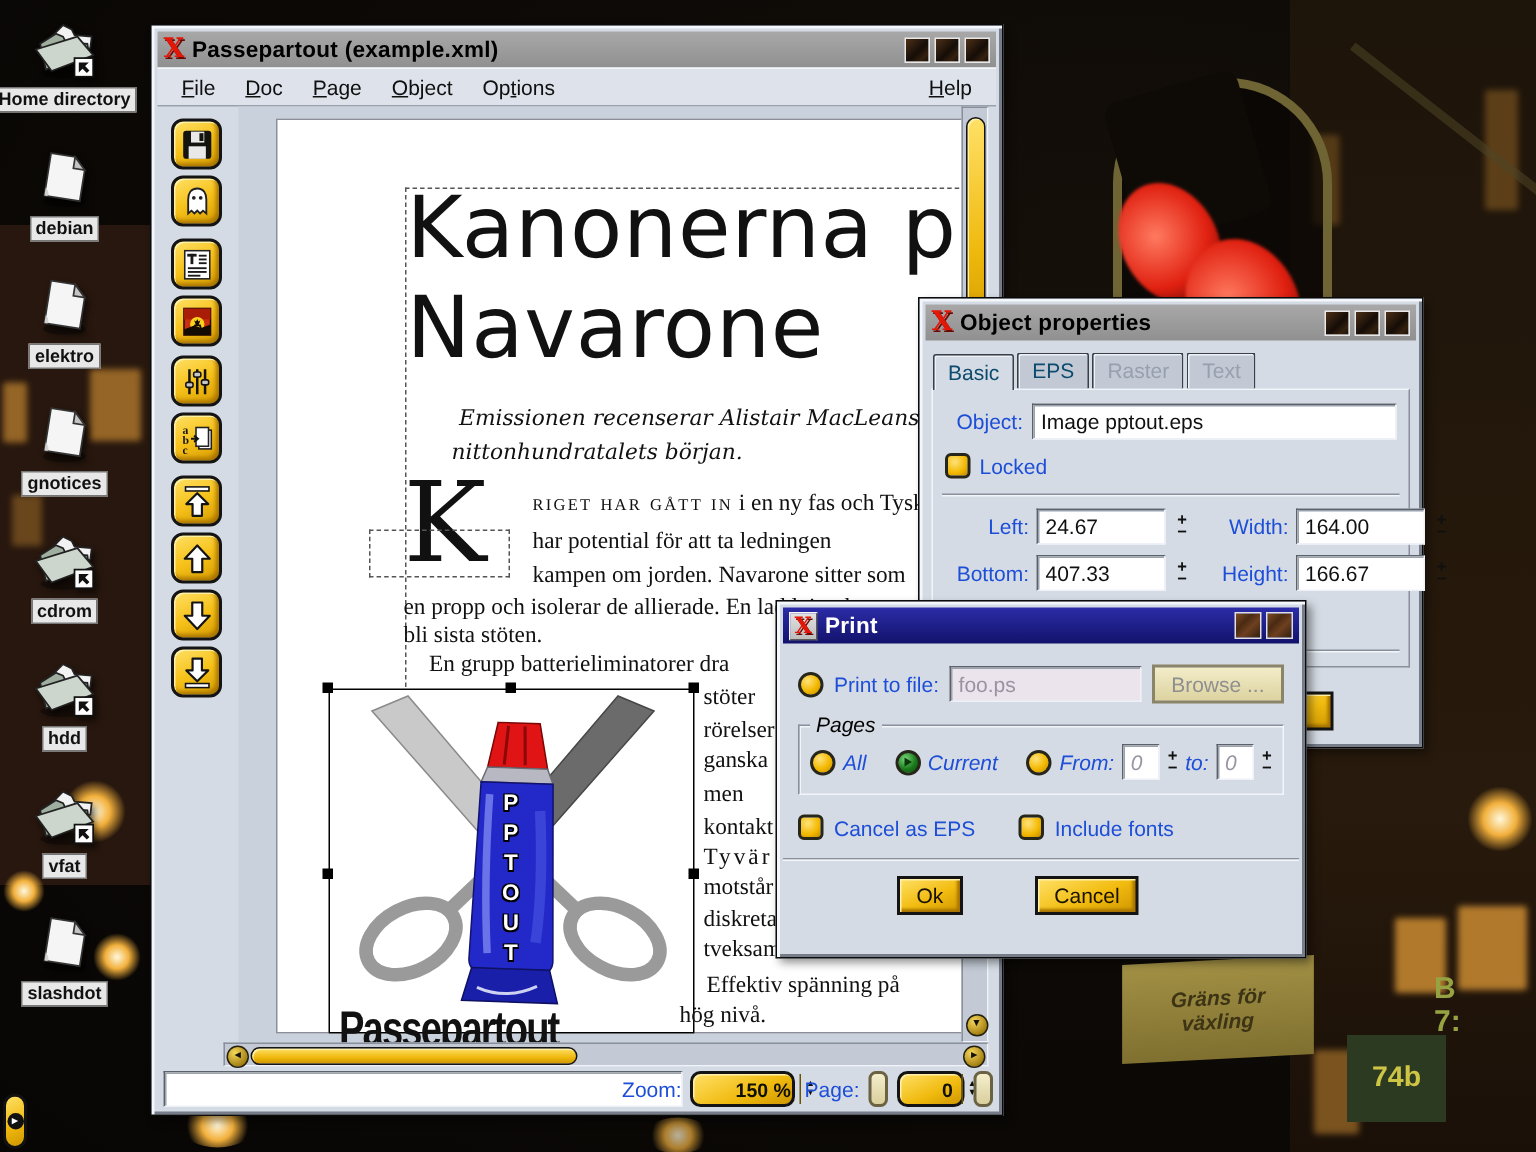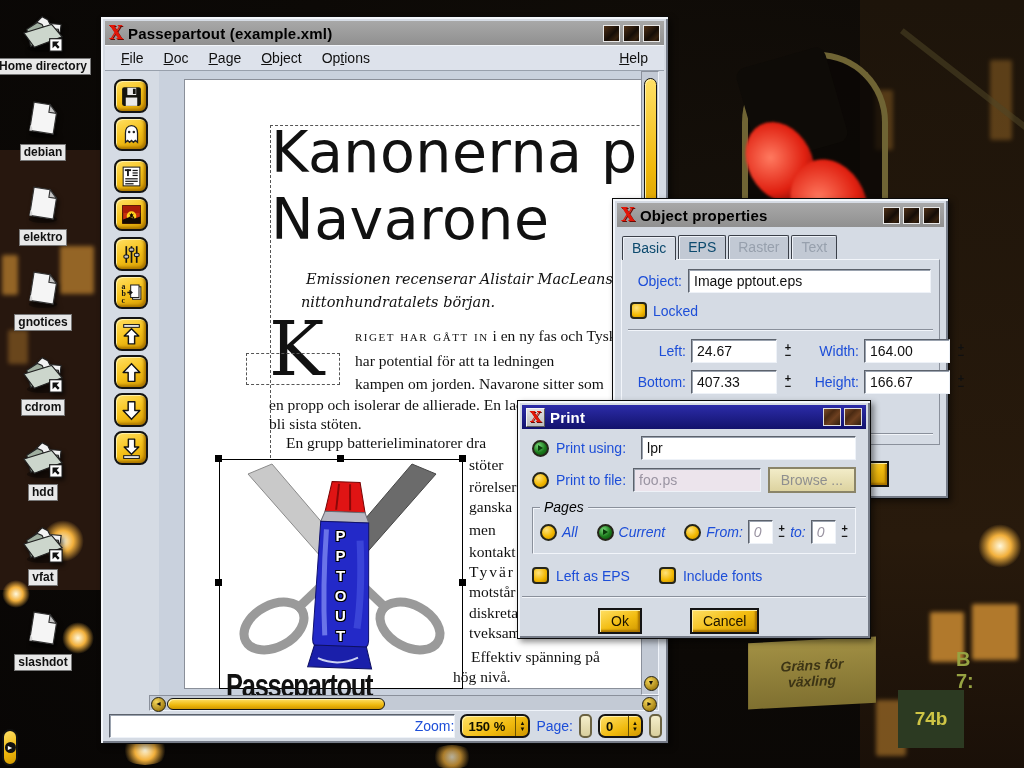--- a/index.html
+++ b/index.html
@@ -56,21 +56,21 @@
   .dlgbtn{display:inline-block;border-radius:0;border:2px solid #141414;
         background:linear-gradient(155deg,#ffe066 0%,#f2bc10 55%,#cf9700 100%);
         box-shadow:inset 1px 1px 0 #fff0a8, inset -2px -2px 2px #a87400;
         font-size:14px;color:#1a1200;padding:2px 11px;line-height:18px;}
   .dlgbtn.disabled{background:linear-gradient(#f2ecc8,#ddd3a0);color:#8f8f8f;border-color:#8a8468;box-shadow:none;}
   .palebtn{width:13px;height:24px;border-radius:5px;border:2px solid #6a6242;box-sizing:border-box;
         background:linear-gradient(#f4eecb,#d9cf9d);}
   .ycombo{height:24px;border-radius:7px;border:2px solid #141414;box-sizing:border-box;
         background:linear-gradient(155deg,#ffe066,#f0ba0e 60%,#cf9700);
         box-shadow:inset 1px 1px 0 #fff0a8;display:flex;align-items:center;font-size:13px;color:#101000;}
-  .ycombo .val{flex:1;padding:16px 6px;font-weight:bold;white-space:nowrap;}
+  .ycombo .val{flex:1;padding:16px 6px;font-weight:bold;white-space:nowrap;margin-left:22px;}
   .ycombo .arrows{border-left:1.5px solid #6a5200;height:100%;display:flex;flex-direction:column;
         align-items:center;justify-content:center;padding:0 3px;font-size:6px;line-height:6px;color:#100e00;}
 
   
   .entry{background:#fff;border:1px solid;border-color:#5c626c #eef2f8 #eef2f8 #5c626c;
         box-shadow:inset 1px 1px 0 #9aa2ae;font-size:14px;color:#101010;
         padding:1px 5px;height:20px;line-height:20px;box-sizing:content-box;white-space:nowrap;overflow:hidden;}
   .entry.disabled{background:#ece4ec;color:#9a94a2;}
   .radio{width:13px;height:13px;border-radius:50%;border:2px solid #26261a;box-sizing:content-box;
         background:radial-gradient(circle at 35% 30%,#ffe27a 0%,#f2b800 55%,#c28a00 100%);
@@ -535,25 +535,20 @@
           <span class="closex">X</span>
         </span>
     <span class="tb-title">Print</span>
     <span class="tb-spacer"></span>
     <span class="tb-btns">
       <span class="woodbtn"></span>
       <span class="woodbtn"></span>
     </span>
   </div>
   <div class="abs" style="left:0;top:23px;right:0;bottom:0;padding:8px 10px;">
-    <div class="row" style="gap:7px;">
-      <span class="radio green"></span>
-      <span class="lbl">Print using:</span>
-      <span class="entry" style="flex:1;margin-left:8px;">lpr</span>
-    </div>
     <div class="row" style="gap:7px;margin-top:7px;">
       <span class="radio"></span>
       <span class="lbl">Print to file:</span>
       <span class="entry disabled" style="flex:1;">foo.ps</span>
       <span class="dlgbtn disabled">Browse ...</span>
     </div>
     <div class="frame" style="margin-top:14px;padding:12px 7px 9px;">
       <span class="legend">Pages</span>
       <div class="row" style="gap:5px;">
         <span class="radio"></span>
@@ -570,21 +565,21 @@
         <span class="lbl">to:</span>
         <span class="entry disabled" style="width:22px;background:#fff;">0</span>
         <span class="spin">
               <span>+</span>
               <span>−</span>
             </span>
       </div>
     </div>
     <div class="row" style="gap:7px;margin-top:13px;">
       <span class="checkbox"></span>
-      <span class="lbl">Left as EPS</span>
+      <span class="lbl">Cancel as EPS</span>
       <span class="checkbox" style="margin-left:22px;"></span>
       <span class="lbl">Include fonts</span>
     </div>
     <div class="etch" style="margin:12px -10px 0;"></div>
     <div class="row" style="margin-top:10px;">
       <span class="dlgbtn" style="margin-left:66px;">Ok</span>
       <span class="dlgbtn" style="margin-left:48px;">Cancel</span>
     </div>
   </div>
  </div>

